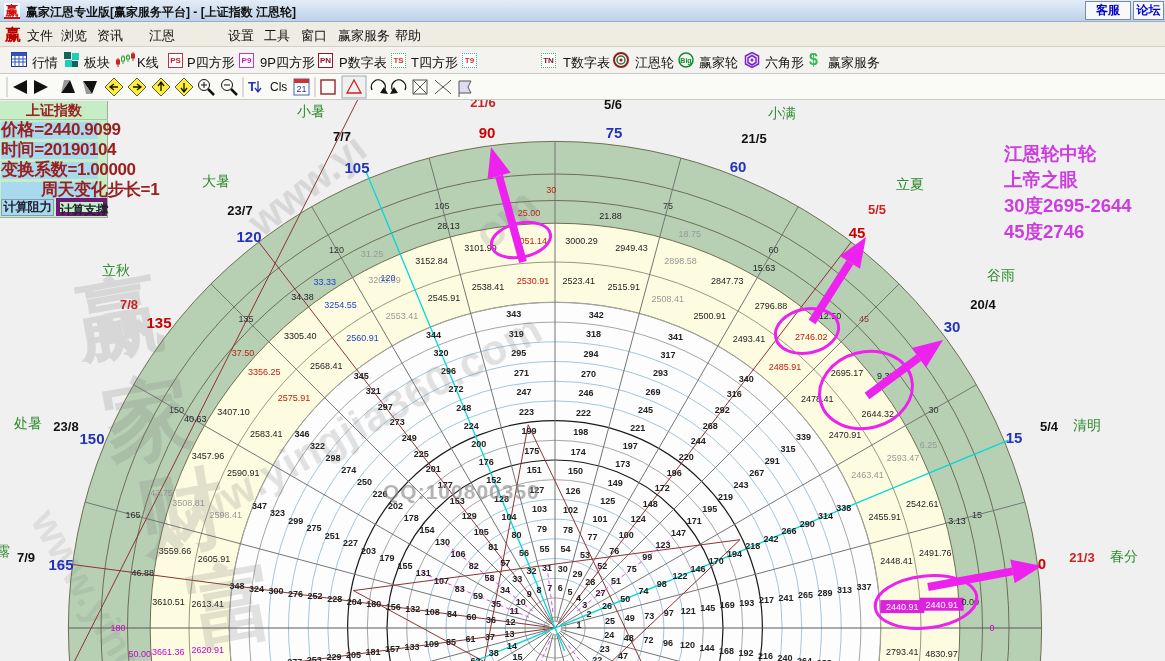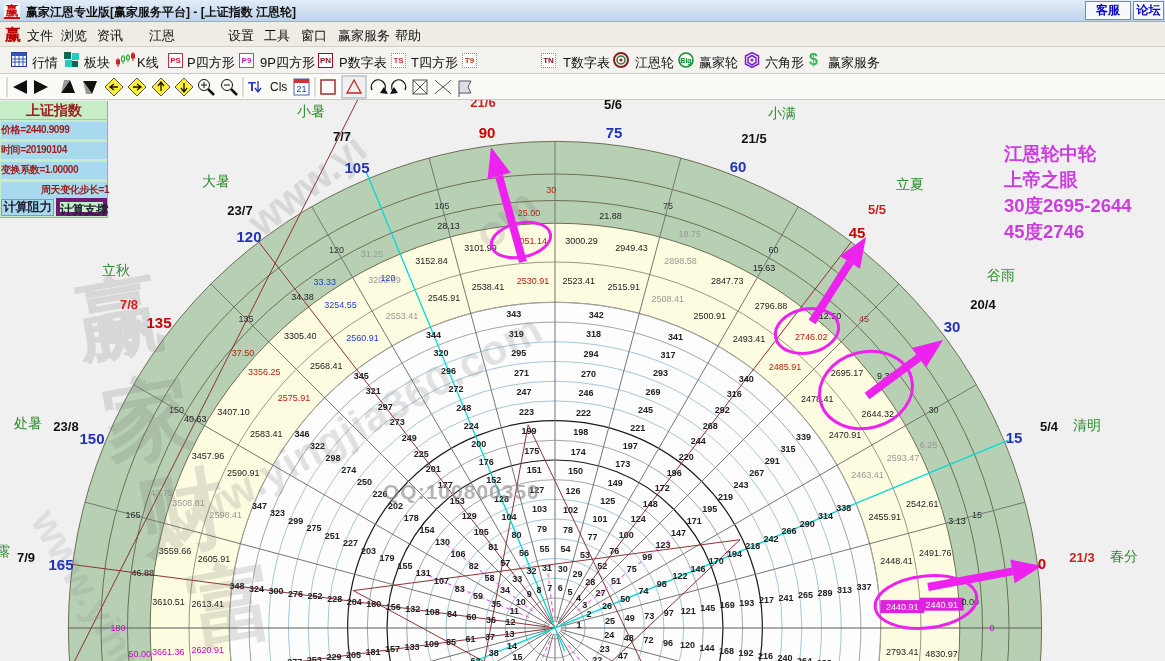--- a/index.html
+++ b/index.html
@@ -8,21 +8,21 @@
 .titlebar .t { position:absolute; left:26px; top:4px; font-size:12px; font-weight:bold; color:#111; }
 .tbtn { position:absolute; top:1px; height:19px; background:#f6f8fa; border:1px solid #7a8aa0; color:#0000cc; font-size:12px; font-weight:bold; text-align:center; line-height:17px; }
 .menubar { position:absolute; left:0; top:22px; width:1165px; height:25px; background:#efece3; border-bottom:1px solid #d4d0c8; }
 .menubar span { position:absolute; top:5px; font-size:13px; color:#111; }
 .toolbar1 { position:absolute; left:0; top:47px; width:1165px; height:27px; background:#f4f3ef; border-bottom:1px solid #c8c8c4; }
 .toolbar2 { position:absolute; left:0; top:74px; width:1165px; height:26px; background:#fafaf7; border-bottom:1px solid #c8c8c4; }
 .tl { position:absolute; top:7px; font-size:13px; color:#111; }
 .icbox { position:absolute; top:6px; width:15px; height:15px; border:1px solid; font-size:8px; font-weight:bold; text-align:center; line-height:13px; background:#fff; }
 .panel { position:absolute; left:0px; top:101px; width:108px; height:117px; background:#c6edc6; border-right:1px solid #9ab09a; border-bottom:1px solid #9ab09a; font-size:13px; font-weight:bold; }
 .panel .hd { width:108px; height:19px; color:#9a2020; text-align:center; line-height:18px; border-bottom:1px solid #aac4aa; font-size:14px; }
-.panel .row { position:absolute; left:1px; width:106px; height:17px; background:#a9d9ee; color:#9a2020; line-height:16px; white-space:nowrap; font-size:10px; letter-spacing:-0.4px; }
+.panel .row { position:absolute; left:1px; width:97px; height:17px; background:#a9d9ee; color:#9a2020; line-height:16px; white-space:nowrap; font-size:17px; letter-spacing:-0.4px; }
 .panel .b1 { position:absolute; left:1px; top:98px; width:53px; height:17px; background:#a9d9ee; border:1px solid #8899aa; color:#222233; text-align:center; line-height:15px; font-size:12.5px; white-space:nowrap; letter-spacing:-0.5px;}
 .panel .b2 { position:absolute; left:56px; top:97px; width:51px; height:18px; background:#c4f0c8; border:4px solid #701a75; color:#222233; text-align:center; line-height:16px; font-size:12.5px; white-space:nowrap; letter-spacing:-0.5px;}
 svg text { font-family:"Liberation Sans", sans-serif; }
 </style></head>
 <body>
 <div class="titlebar">
   <div class="ico">赢</div>
   <div class="t">赢家江恩专业版[赢家服务平台] - [上证指数 江恩轮]</div>
   <div class="tbtn" style="left:1085px;width:46px;">客服</div>
   <div class="tbtn" style="left:1133px;width:31px;">论坛</div>

